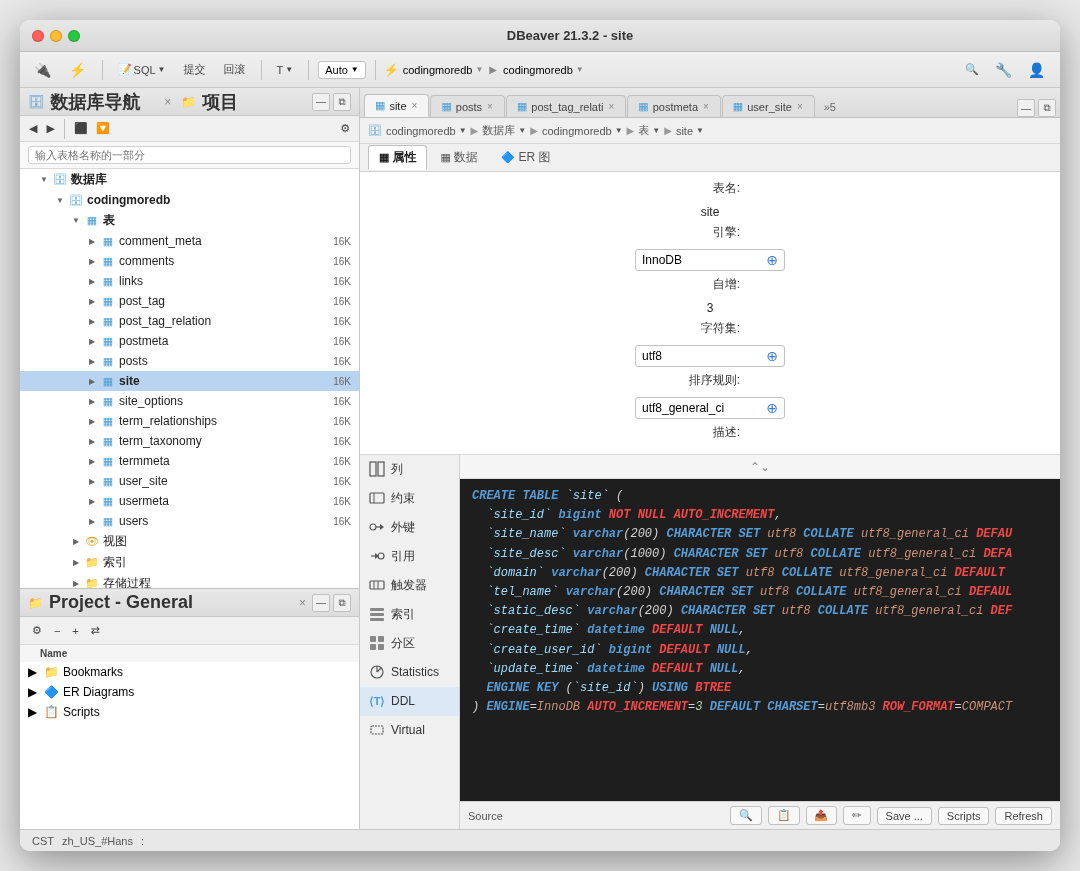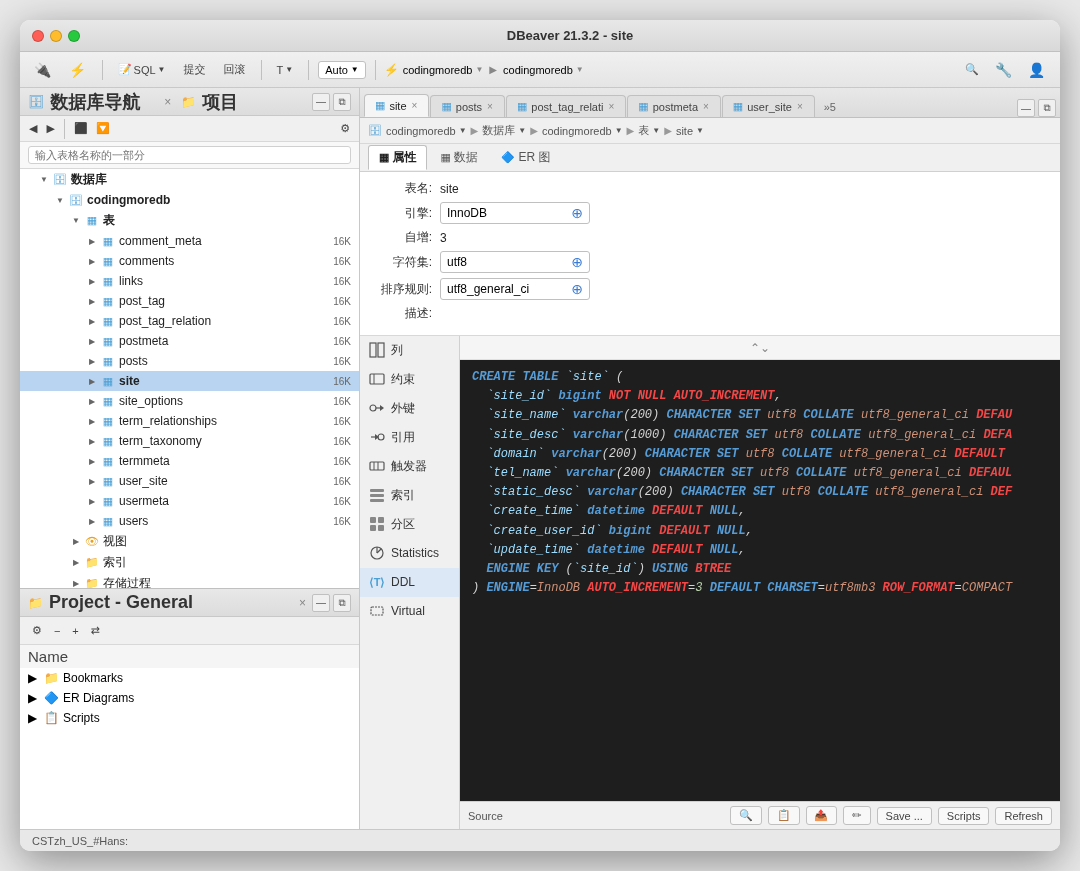--- a/index.html
+++ b/index.html
@@ -256,24 +256,25 @@
       background: white;
     }
     .project-tree-item {
       display: flex;
       align-items: center;
       padding: 3px 8px;
       cursor: pointer;
       user-select: none;
     }
     .project-header-col {
-      font-size: 15px;
-      font-weight: 400;
+      font-size: 10px;
+      font-weight: 700;
       color: #444;
       padding: 3px 8px;
+      margin-left: 12px;
     }
 
     
     .right-panel {
       flex: 1;
       display: flex;
       flex-direction: column;
       overflow: hidden;
     }
 
@@ -379,20 +380,21 @@
       background: white;
       padding: 8px 12px;
       border-bottom: 1px solid #d8d8d8;
       flex-shrink: 0;
     }
     .form-row {
       display: flex;
       align-items: center;
       margin-bottom: 5px;
       gap: 8px;
+      flex-direction: column;
     }
     .form-label {
       width: 60px;
       font-size: 12px;
       color: #333;
       text-align: right;
       flex-shrink: 0;
     }
     .form-value {
       font-size: 12px;
@@ -532,20 +534,21 @@
     
     .status-bar {
       background: #e8e8e8;
       height: 22px;
       display: flex;
       align-items: center;
       padding: 0 12px;
       border-top: 1px solid #c8c8c8;
       font-size: 11px;
       color: #555;
+      gap: 8px;
       flex-shrink: 0;
     }
 
     .small-btn {
       width: 18px;
       height: 18px;
       display: inline-flex;
       align-items: center;
       justify-content: center;
       border: 1px solid #c0c0c0;

